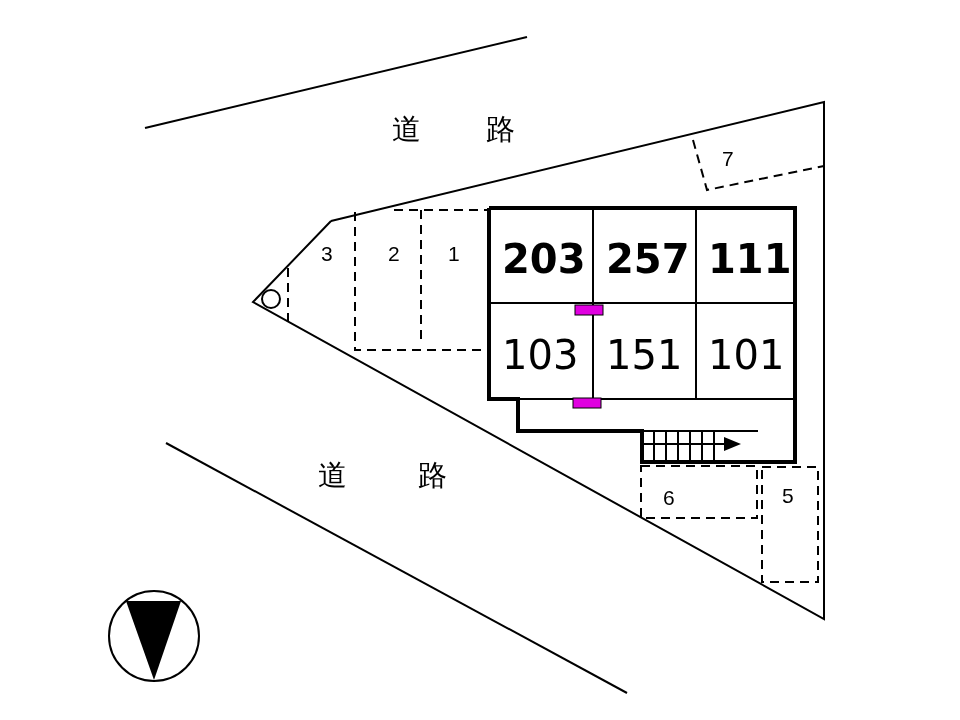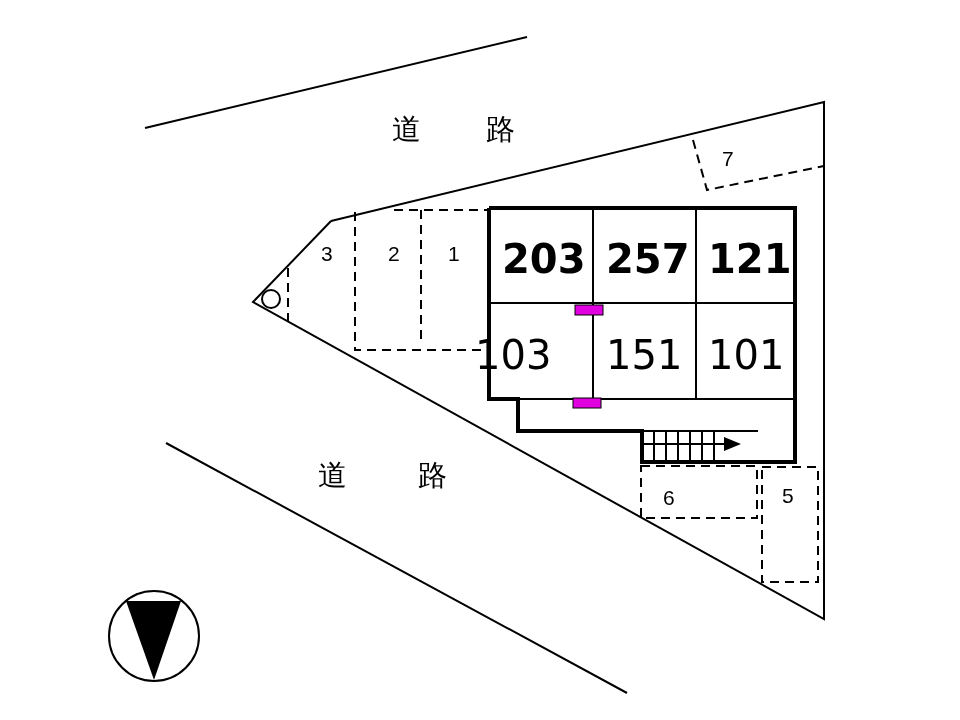--- a/index.html
+++ b/index.html
@@ -67,22 +67,22 @@
   </g>
 </svg>
 
 <div class="lbl road" style="left:392px;top:110px;">道</div>
 <div class="lbl road" style="left:486px;top:110px;">路</div>
 <div class="lbl road" style="left:318px;top:456px;">道</div>
 <div class="lbl road" style="left:418px;top:456px;">路</div>
 
 <div class="lbl unit" style="left:502px;top:236px;">203</div>
 <div class="lbl unit" style="left:606px;top:236px;">257</div>
-<div class="lbl unit" style="left:708px;top:236px;">121</div>
-<div class="lbl unit unit1" style="left:475px;top:332px;">103</div>
+<div class="lbl unit" style="left:708px;top:236px;">111</div>
+<div class="lbl unit unit1" style="left:502px;top:332px;">103</div>
 <div class="lbl unit unit1" style="left:606px;top:332px;">151</div>
 <div class="lbl unit unit1" style="left:708px;top:332px;">101</div>
 
 <div class="lbl pk" style="left:448px;top:242px;">1</div>
 <div class="lbl pk" style="left:388px;top:242px;">2</div>
 <div class="lbl pk" style="left:321px;top:242px;">3</div>
 <div class="lbl pk" style="left:782px;top:484px;">5</div>
 <div class="lbl pk" style="left:663px;top:486px;">6</div>
 <div class="lbl pk" style="left:722px;top:147px;">7</div>
 

